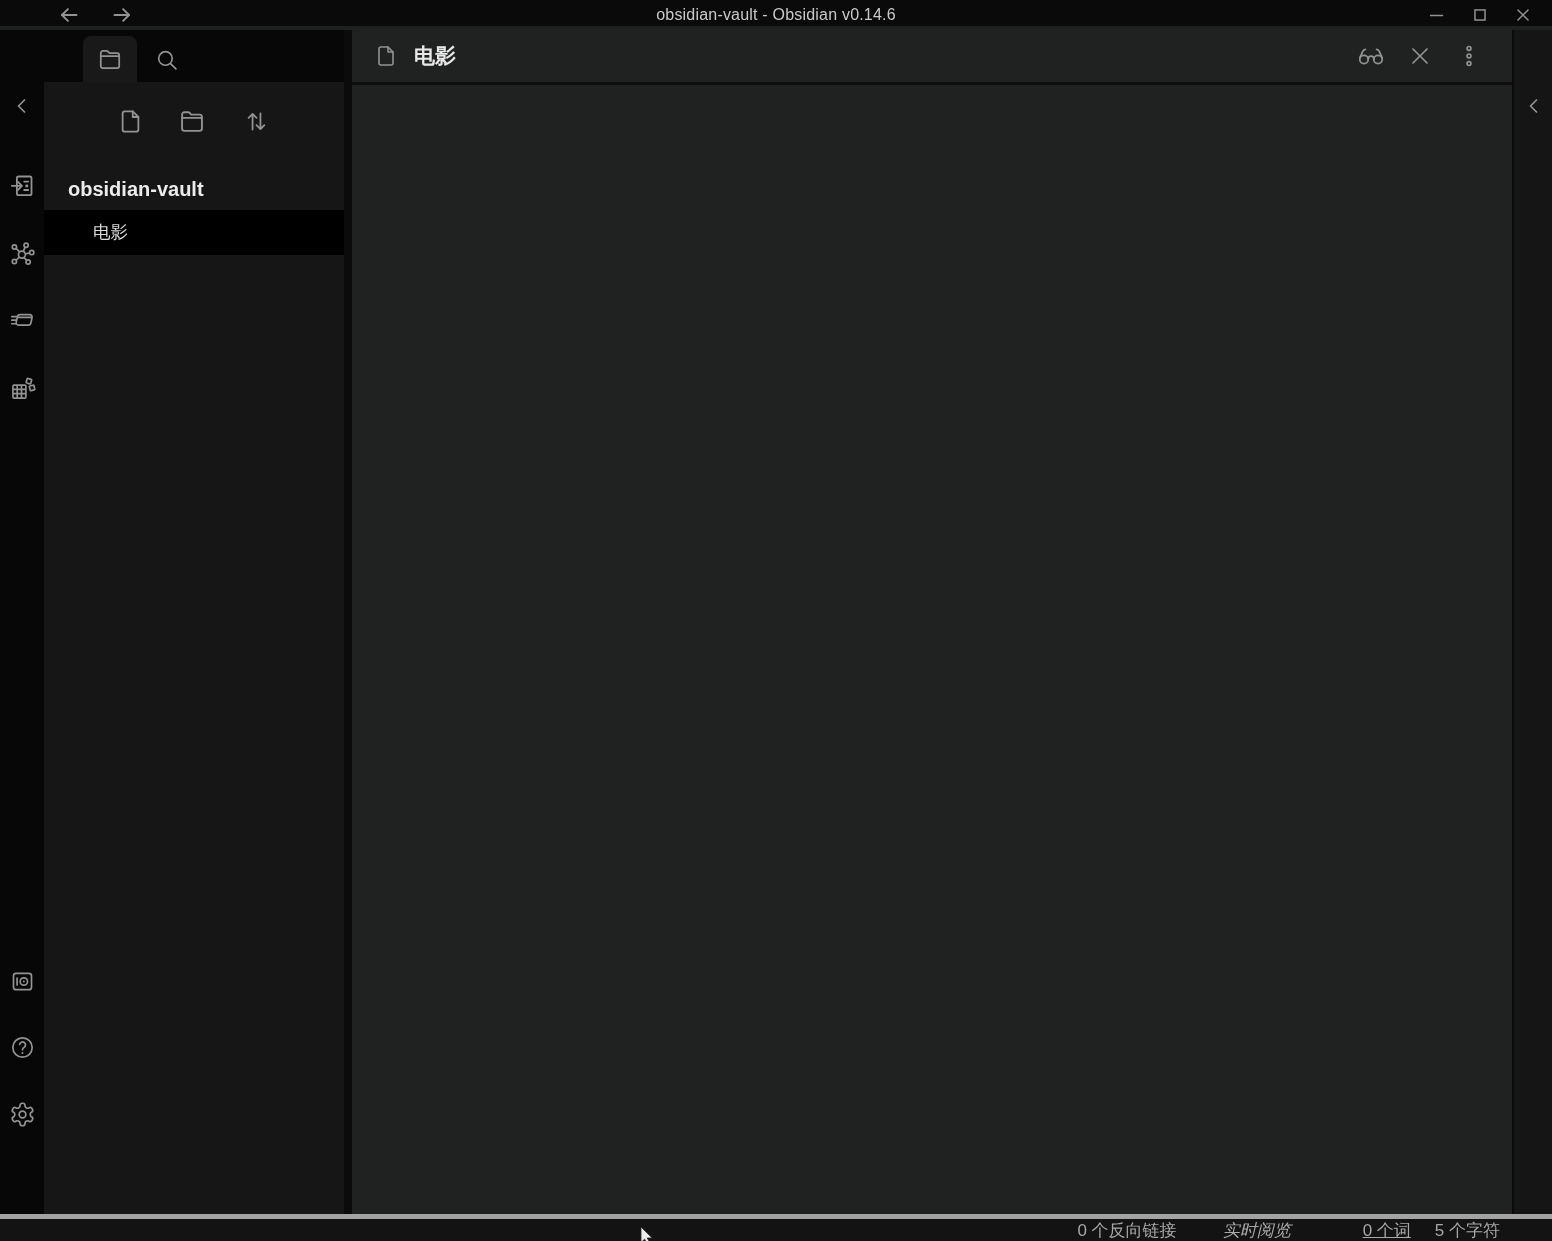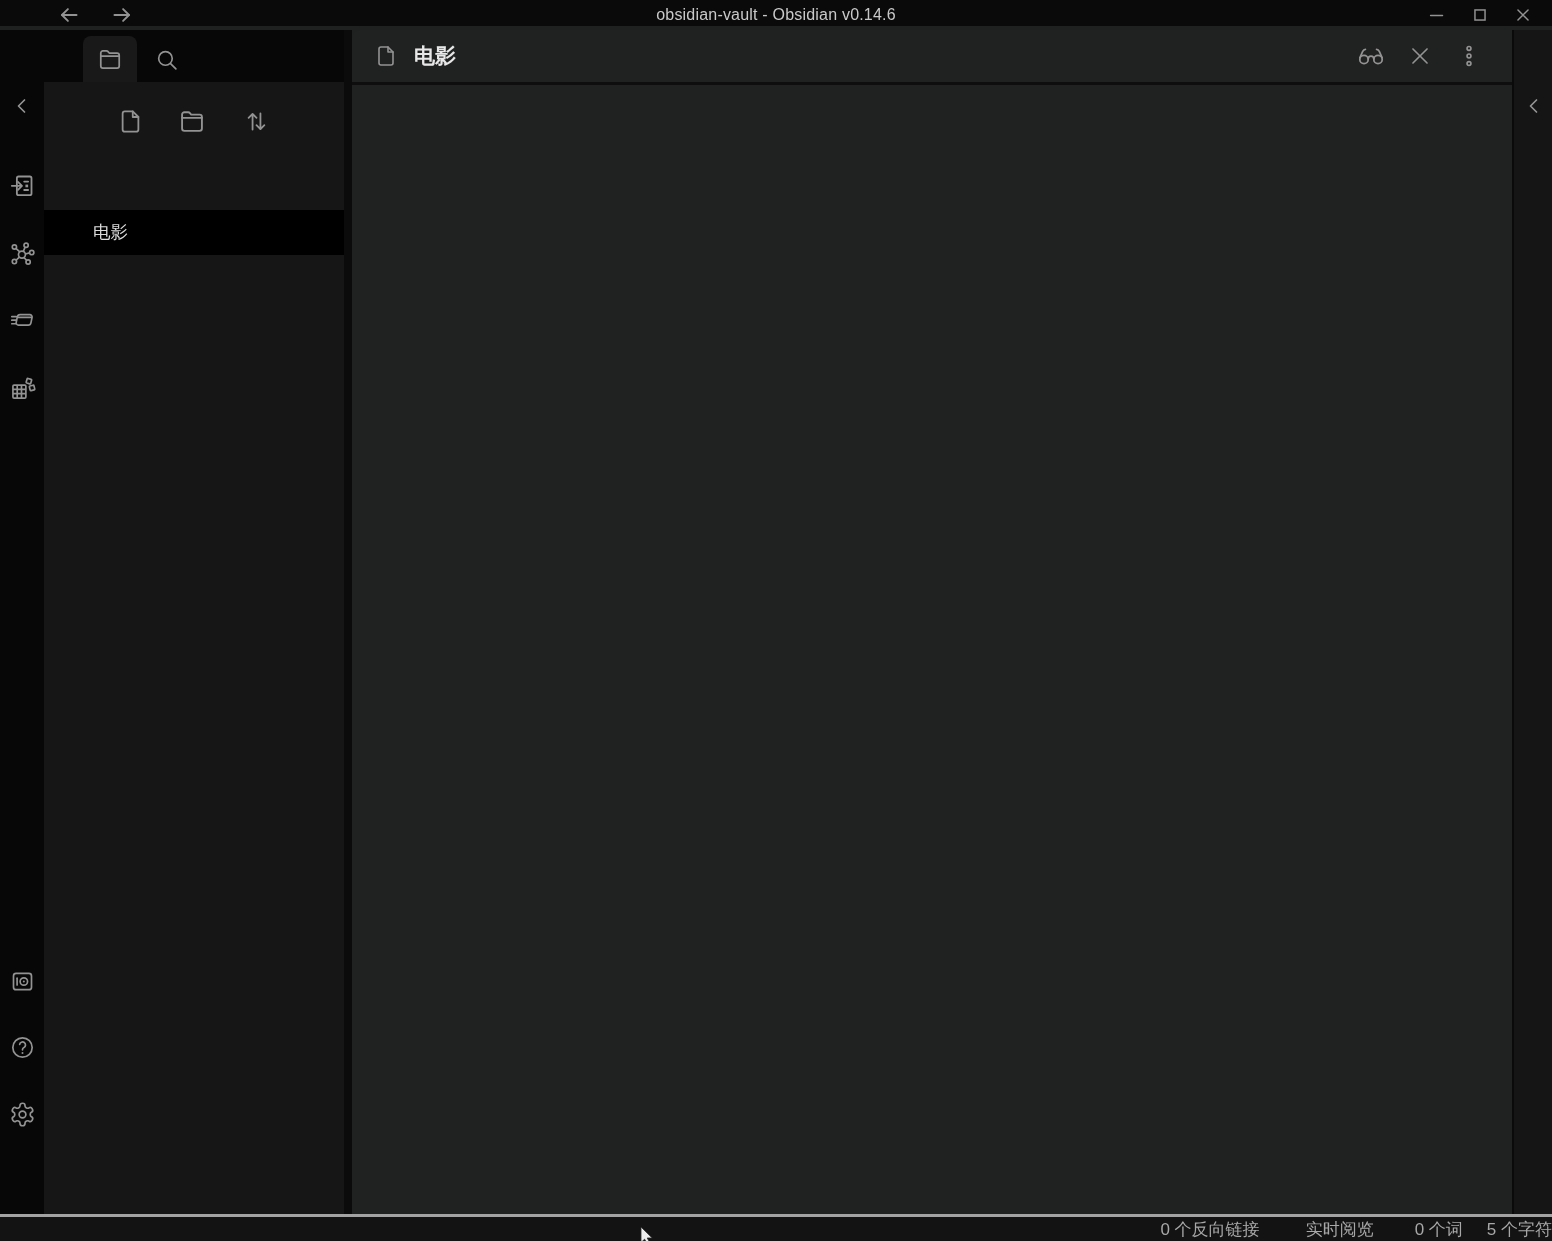--- a/index.html
+++ b/index.html
@@ -57,26 +57,26 @@
   .header-spacer { flex:1; }
   .editor-header button { width:34px; height:34px; margin-left:15px; color:#9a9a9a; }
   .editor-content { position:absolute; left:0; right:0; top:58px; bottom:0; cursor:text; }
 
   
   .right-strip { position:absolute; right:0; top:0; bottom:0; width:40px; background:#151515; border-left:2px solid #0a0a0a; z-index:3; }
   .right-strip button { position:absolute; left:2px; top:56px; width:36px; height:40px; color:#5e5e5e; }
 
   
   .statusbar { position:absolute; left:0; right:0; bottom:0; height:27px; background:#131313;
-    border-top:3px solid #a3a3a3; display:flex; align-items:center; justify-content:flex-end;
-    font-size:17px; color:#a8a8a8; z-index:6; }
+    border-top:5px solid #a3a3a3; display:flex; align-items:center; justify-content:flex-end;
+    padding-right:52px; font-size:17px; color:#a8a8a8; z-index:6; }
   .status-item { white-space:nowrap; }
   .st-backlinks { cursor:pointer; }
-  .st-mode { margin-left:46px; cursor:pointer; }
-  .st-words { margin-left:41px; }
+  .st-mode { margin-left:46px; cursor:pointer;font-style:italic; }
+  .st-words { margin-left:72px;text-decoration:underline; }
   .st-chars { margin-left:24px; }
 
   
   .mouse-cursor { position:absolute; left:640px; top:1227px; z-index:9; pointer-events:none; }
 </style>
 </head>
 <body>
 
 <div class="titlebar">
   <button class="nav-btn nav-back">
@@ -250,20 +250,21 @@
       <button style="left:190px">
         <span class="icon">
           <svg width="27" height="27" viewBox="0 0 24 24" fill="none" stroke="currentColor" stroke-width="1.6" stroke-linecap="round" stroke-linejoin="round">
             <path d="M8.5 19.2V5.2M5 8.7l3.5-3.5L12 8.7"></path>
             <path d="M15.5 4.8v14M12 15.3l3.5 3.5 3.5-3.5"></path>
           </svg>
         </span>
       </button>
     </div>
 
+    <div class="vault-title">obsidian-vault</div>
 
     <div class="file-item selected">电影</div>
   </div>
 
   <div class="pane-divider"></div>
 
   <div class="editor">
     <div class="editor-header">
       <span class="icon">
         <svg width="24" height="24" viewBox="0 0 24 24" fill="none" stroke="currentColor" stroke-width="1.6" stroke-linecap="round" stroke-linejoin="round">

